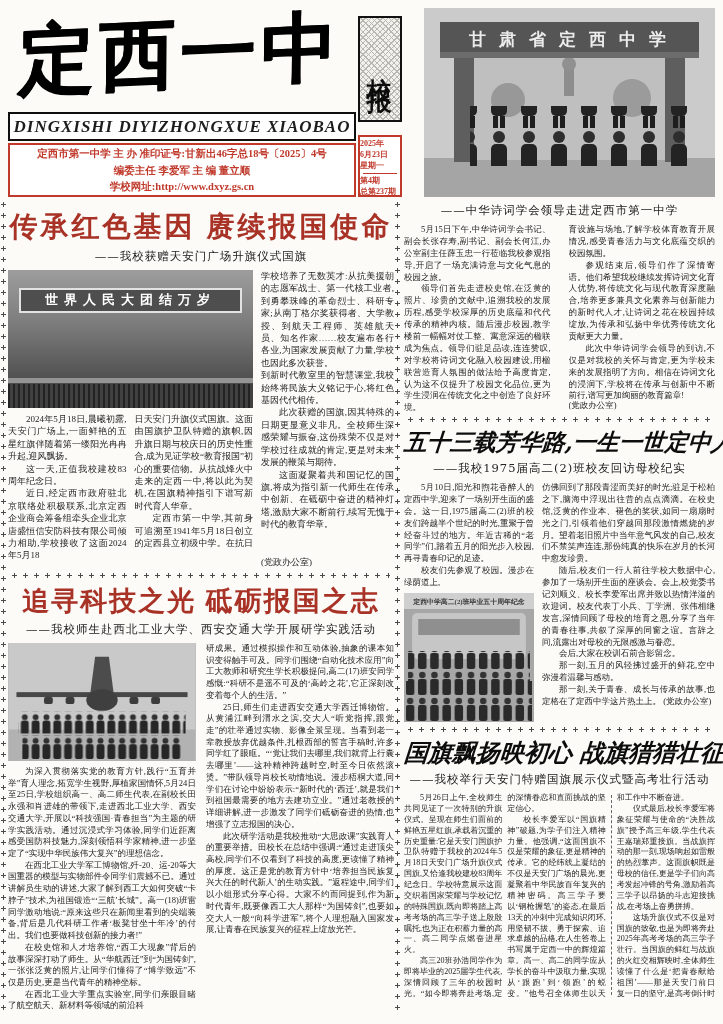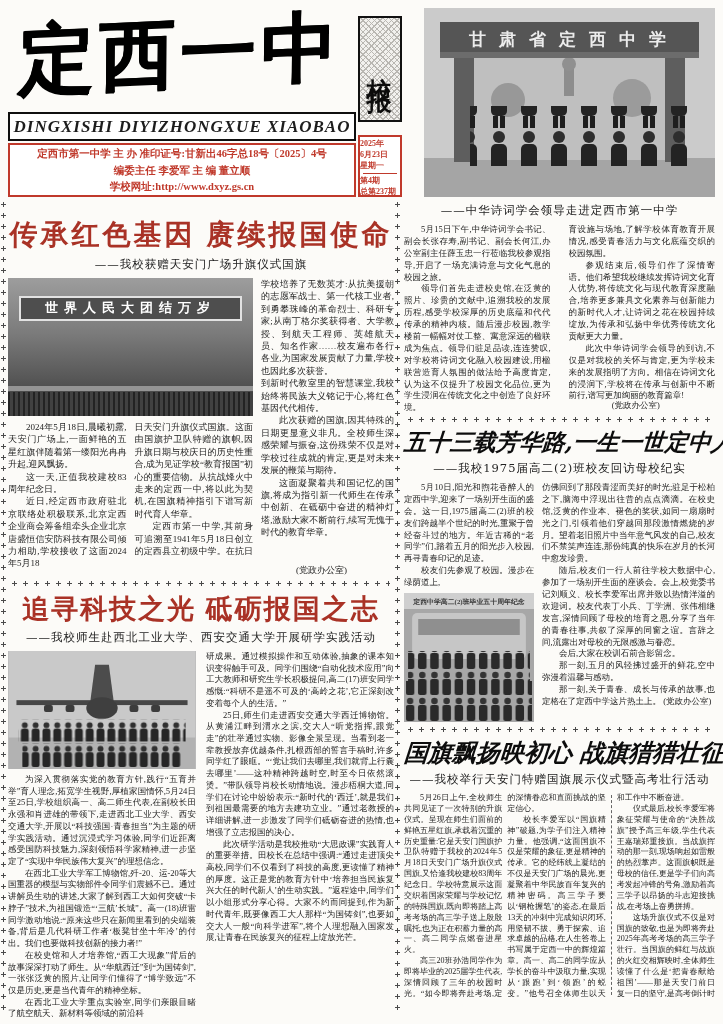--- a/index.html
+++ b/index.html
@@ -40,31 +40,31 @@
                        repeating-linear-gradient(180deg,transparent 0 2px,#4a4a4a 2px 3px,transparent 3px 11px) center/5px 100% no-repeat; }
   .dots-h { height:7px; margin:4px 4px;
             background:repeating-linear-gradient(90deg,#4a4a4a 0 5px,transparent 5px 11px) center/100% 1px no-repeat,
                        repeating-linear-gradient(90deg,transparent 0 2px,#4a4a4a 2px 3px,transparent 3px 11px) center/100% 5px no-repeat; }
 
   
   .hl-red { color:#a93226; font-family:"Liberation Sans","DejaVu Sans",sans-serif; font-weight:bold;
             text-align:center; white-space:nowrap; }
   .hl-brush { color:#0d0d0d; font-family:"DejaVu Serif",serif; font-weight:bold; font-style:italic;
               text-align:center; white-space:nowrap; transform:skewX(-4deg); }
-  .h-l1 { font-size:28px; letter-spacing:3px; margin-top:16px; }
+  .h-l1 { font-size:28px; letter-spacing:3px; margin-top:8px; }
   .h-l2 { font-size:27px; letter-spacing:2px; margin-top:2px; }
   .h-r1 { font-size:26px; letter-spacing:1px; margin-top:4px; }
   .h-r2 { font-size:23px; letter-spacing:0px; margin-top:2px; }
   .h-r3 { font-size:24px; letter-spacing:0px; margin-top:2px; }
   .sub { text-align:center; font-size:11.5px; letter-spacing:1px; margin:3px 0 6px; color:#222;
          font-family:"DejaVu Serif",serif; }
   .col { text-align:justify; overflow:hidden; }
   .para { text-indent:2em; margin:0; }
   .cont { text-indent:0; }
-  .byline { text-align:center; padding-right:12px; }
+  .byline { text-align:left; padding-right:12px; }
   .colwrap { display:flex; flex-direction:column; }
   .colwrap .list { flex:1 1 auto; overflow:hidden; }
   .colwrap .byline { flex:0 0 auto; }
 
   
   .l1-body { display:flex; gap:8px; height:298px; overflow:hidden; }
   .l1-left { width:245px; }
   .l1-cols { height:154px; column-count:2; column-gap:8px; font-size:9px; line-height:1.38; }
   .l1-right { flex:1; font-size:9px; line-height:1.38; height:298px; }
   

